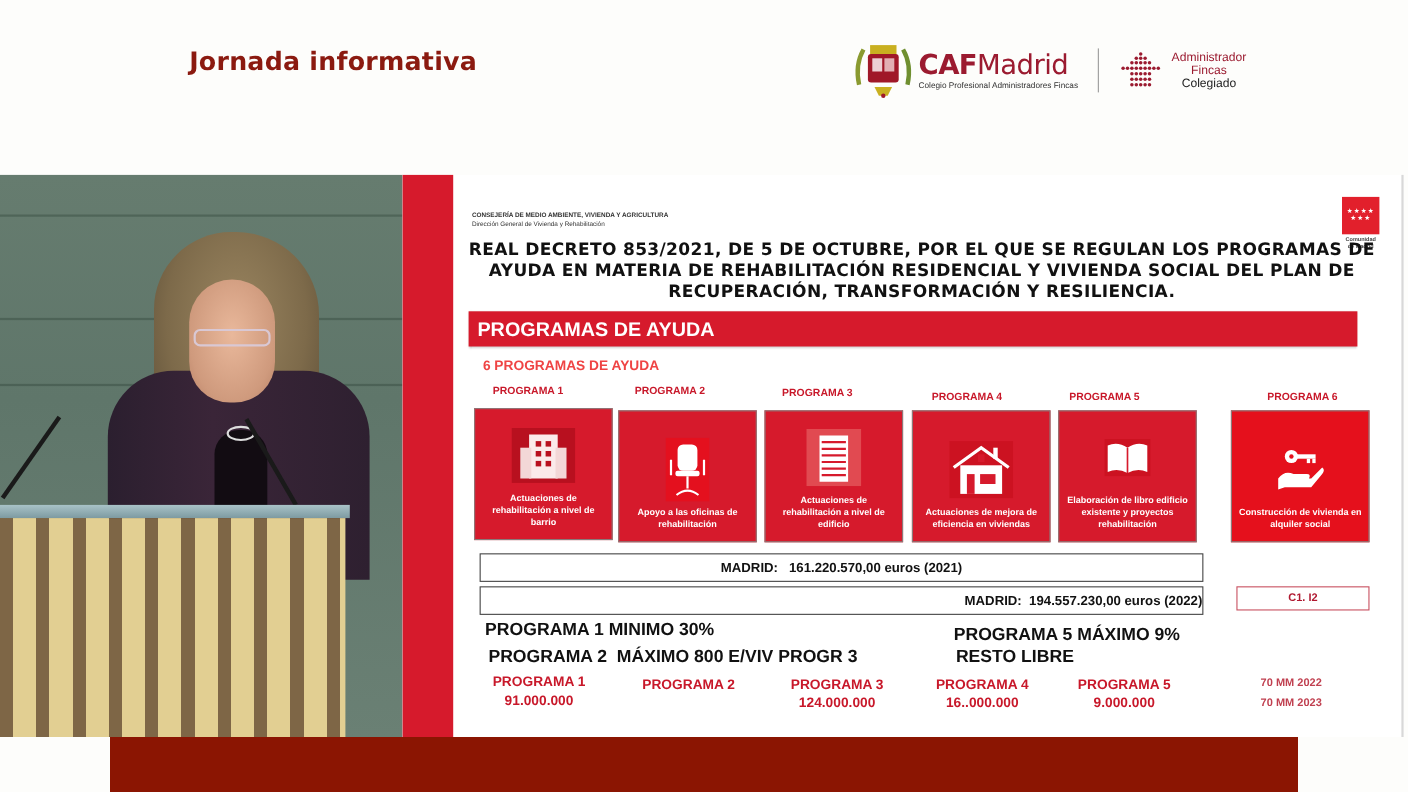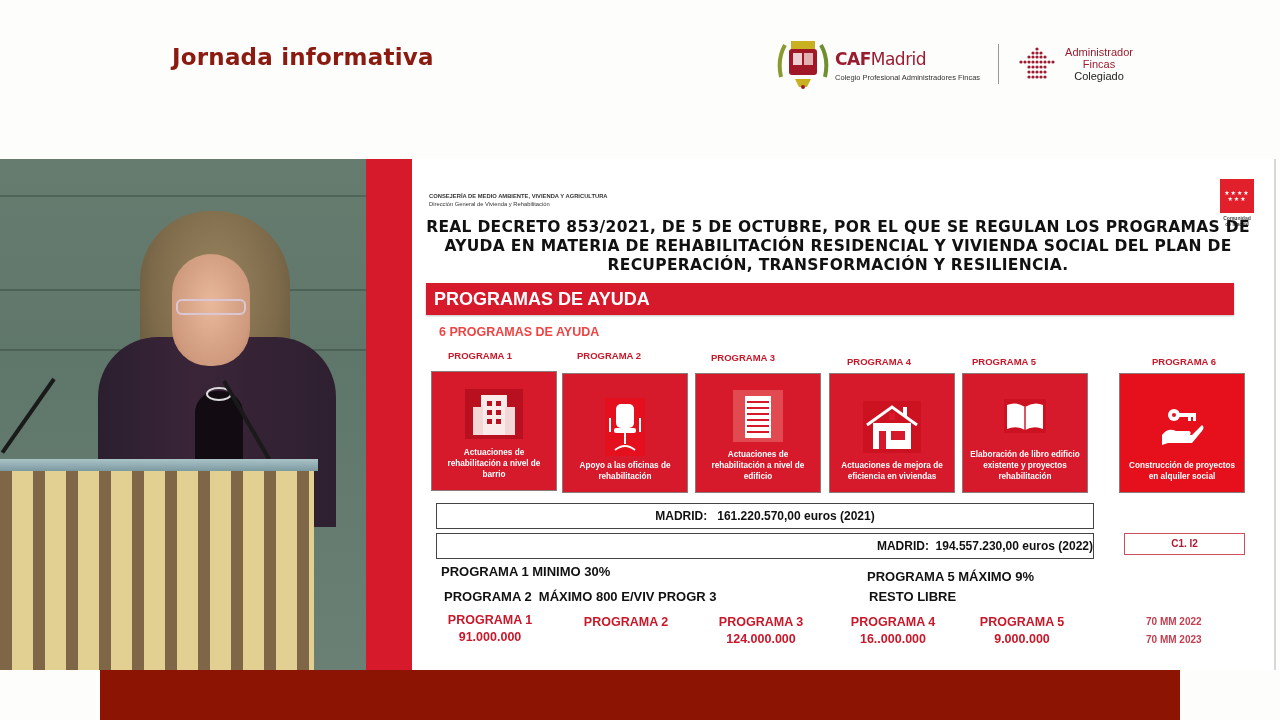--- a/index.html
+++ b/index.html
@@ -4,21 +4,21 @@
 <style>
   * { box-sizing: border-box; margin: 0; padding: 0; }
   html, body { width: 1280px; height: 720px; overflow: hidden; background: #fdfdfb; font-family: "Liberation Sans", sans-serif; }
   .page { position: relative; width: 1280px; height: 520px; background: #fdfdfb; }
 
   
   .event-title { position: absolute; left: 172px; top: 44px; font-family: "DejaVu Sans", sans-serif; font-weight: bold; font-size: 23px; color: #8b1a10; letter-spacing: 0.2px; }
   .brand { position: absolute; left: 775px; top: 36px; height: 56px; display: flex; align-items: center; }
   .crest { width: 56px; height: 54px; position: relative; }
   .caf-block { margin-left: 4px; display: flex; flex-direction: column; }
-  .caf-name { font-family: "DejaVu Sans", sans-serif; font-size: 17px; line-height: 26px; color: #9b1b30; letter-spacing: -0.5px; }
+  .caf-name { font-family: "DejaVu Sans", sans-serif; font-size: 25px; line-height: 26px; color: #9b1b30; letter-spacing: -0.5px; }
   .caf-name b { font-weight: bold; }
   .caf-sub { font-size: 7.5px; color: #333; margin-top: 1px; }
   .brand-divider { width: 1px; height: 40px; background: #999; margin: 0 18px; }
   .dots-logo { width: 40px; height: 36px; }
   .adm-block { margin-left: 8px; display: flex; flex-direction: column; font-size: 11px; line-height: 12px; align-items: center; }
   .adm-block .l1, .adm-block .l2 { color: #9b1b30; }
   .adm-block .l3 { color: #222; }
 
   
   .video { position: absolute; left: 0; top: 159px; width: 366px; height: 511px; background: linear-gradient(180deg,#667c6f 0%, #5f766a 40%, #6a8074 100%); overflow: hidden; }
@@ -51,21 +51,21 @@
   .card { position: absolute; width: 126px; height: 120px; background: #d61a2c; border: 1px solid #8a7a7a; display: flex; flex-direction: column; align-items: center; justify-content: flex-end; padding-bottom: 10px; }
   .card .icon { width: 58px; height: 50px; margin-bottom: 8px; display: flex; align-items: center; justify-content: center; }
   .card .txt { color: #fff; font-size: 8.2px; font-weight: bold; text-align: center; line-height: 11px; padding: 0 4px; }
   .card.c6 { background: #e5101c; }
 
   .box { position: absolute; border: 1.5px solid #444; background: #fff; font-weight: bold; font-size: 12px; color: #111; }
   .box-2021 { left: 70px; top: 344px; width: 658px; height: 26px; line-height: 24px; text-align: center; }
   .box-2022 { left: 70px; top: 374px; width: 658px; height: 26px; line-height: 24px; text-align: right; }
   .c1-box { position: absolute; left: 758px; top: 331px; width: 121px; height: 22px; border: 1px solid #c85060; color: #b01830; font-size: 10px; font-weight: bold; text-align: center; line-height: 20px; margin-top: 43px; }
 
-  .note { position: absolute; font-size: 13px; font-weight: bold; color: #111; }
+  .note { position: absolute; font-size: 16px; font-weight: bold; color: #111; }
   .alloc { position: absolute; text-align: center; font-weight: bold; color: #c8182a; font-size: 12.5px; line-height: 17px; }
   .mm { position: absolute; left: 780px; top: 454px; font-size: 10px; font-weight: bold; color: #c04050; line-height: 18px; }
 
   .lower-third { position: absolute; left: 100px; top: 670px; width: 1080px; height: 50px; background: #8b1502; }
 </style>
 </head>
 <body>
 
 <div class="page">
 
@@ -263,21 +263,21 @@
       <div class="icon">
         <svg width="48" height="44" viewBox="0 0 48 44">
             <circle cx="16" cy="10" r="6" fill="#fff"></circle>
             <circle cx="16" cy="10" r="2" fill="#e5101c"></circle>
             <rect x="20" y="8" width="18" height="4" fill="#fff"></rect>
             <rect x="30" y="12" width="3" height="4" fill="#fff"></rect>
             <rect x="35" y="12" width="3" height="4" fill="#fff"></rect>
             <path d="M4 30 Q10 22 18 26 L30 26 Q34 26 32 30 L22 30 L34 30 L44 20 Q47 22 44 26 L34 38 L10 38 L4 40 Z" fill="#fff"></path>
           </svg>
       </div>
-      <div class="txt">Construcción de proyectos en alquiler social</div>
+      <div class="txt">Construcción de vivienda en alquiler social</div>
     </div>
 
     <div class="box box-2021" style="white-space:pre">MADRID:   161.220.570,00 euros (2021)</div>
     <div class="box box-2022" style="white-space:pre">MADRID:  194.557.230,00 euros (2022)</div>
     <div class="c1-box">C1. I2</div>
 
     <div class="note" style="left:75px;top:405px">PROGRAMA 1 MINIMO 30%</div>
     <div class="note" style="left:78px;top:430px;white-space:pre">PROGRAMA 2  MÁXIMO 800 E/VIV PROGR 3</div>
     <div class="note" style="left:501px;top:410px">PROGRAMA 5 MÁXIMO 9%</div>
     <div class="note" style="left:503px;top:430px">RESTO LIBRE</div>

